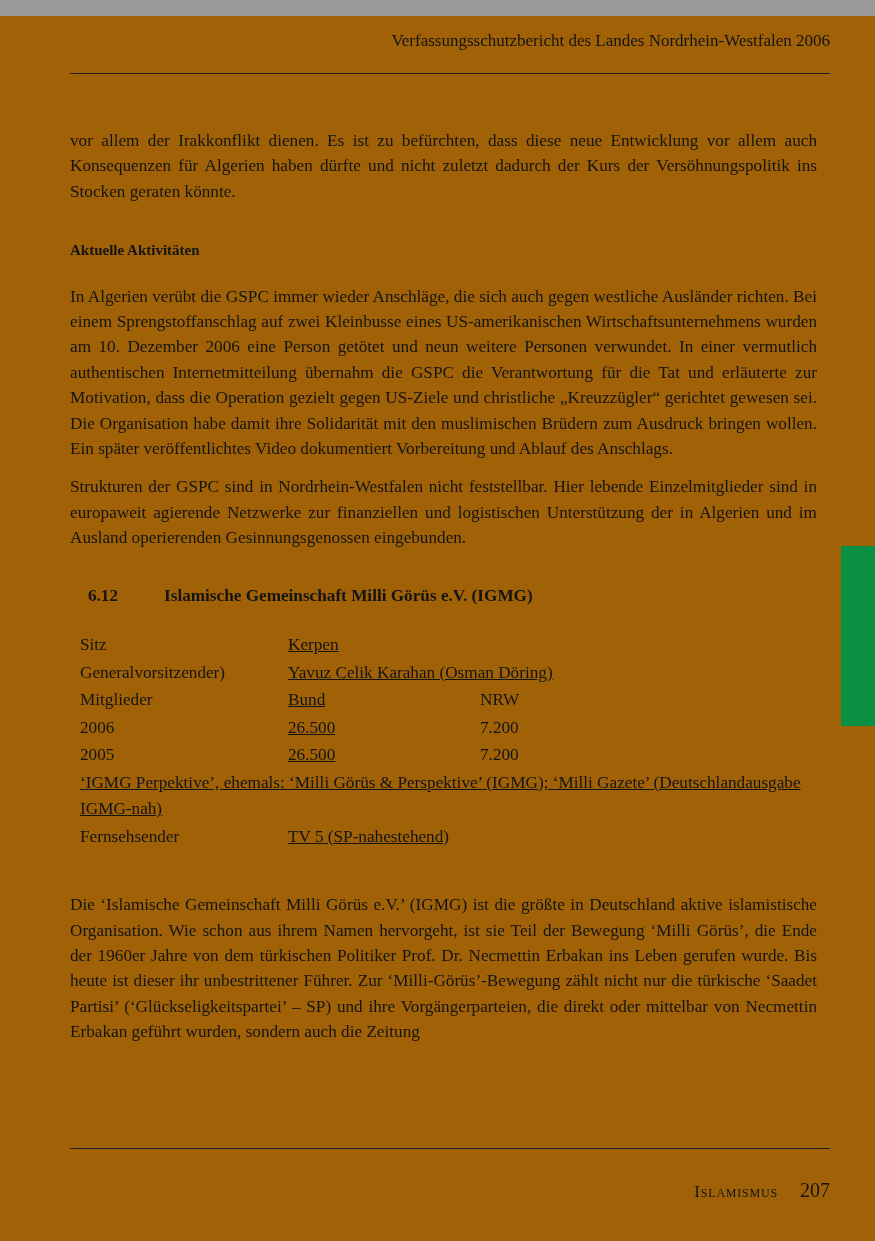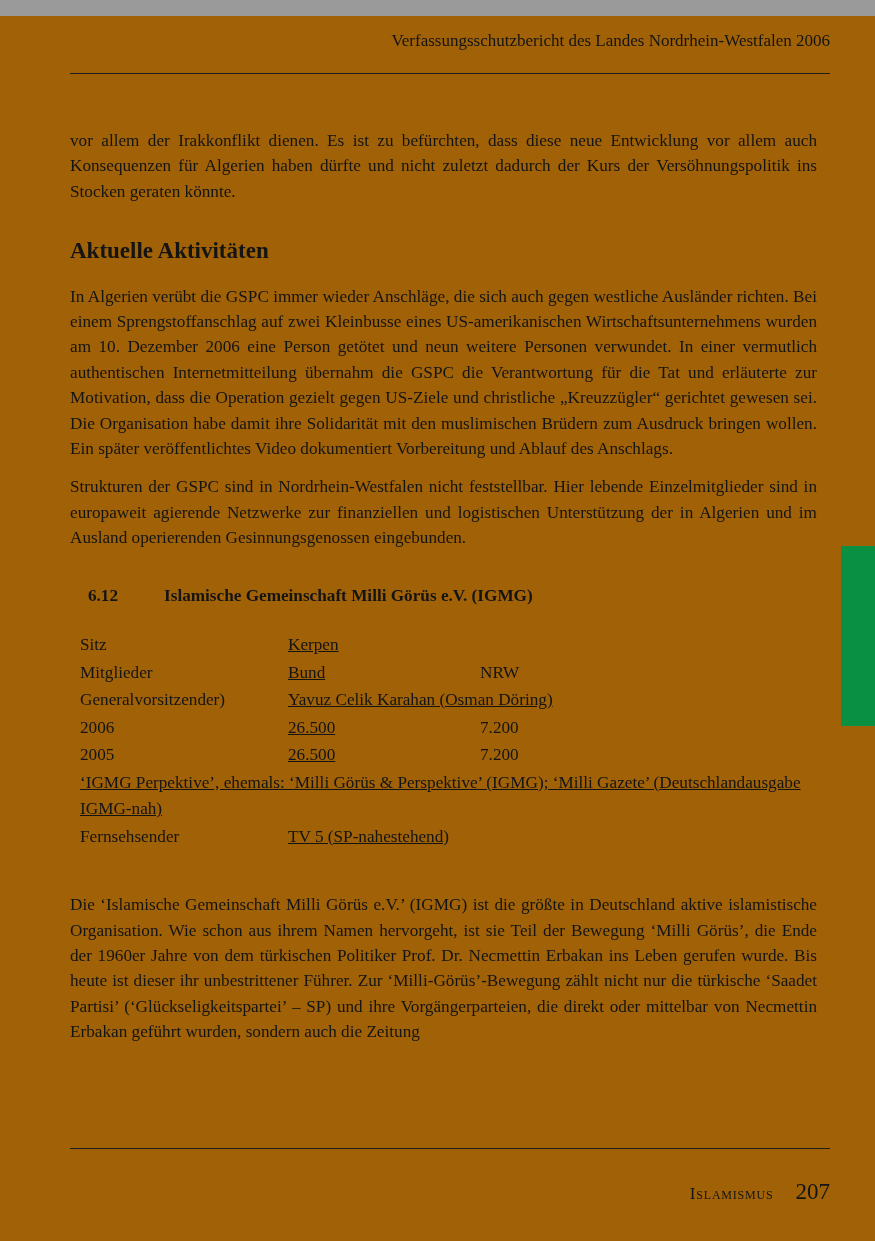--- a/index.html
+++ b/index.html
@@ -21,37 +21,37 @@
   .content {
     position: absolute;
     top: 112px;
     left: 70px;
     right: 58px;
     font-size: 17.2px;
     line-height: 25.4px;
     text-align: justify;
   }
   p.para { margin-bottom: 13px; }
-  h2.subheading { font-size: 23px; font-weight: bold; margin: 34px 0 20px 0; text-align: left; }
+  h2.subheading { font-size: 15px; font-weight: bold; margin: 34px 0 20px 0; text-align: left; }
   .section-heading { display: flex; font-weight: bold; font-size: 17.2px; margin: 32px 0 24px 0; text-align: center; gap: 28px; }
   .section-number { width: 66px; flex: 0 0 66px; }
 
   .infobox { margin: 0 0 42px 10px; text-align: left; }
   .infobox .row { display: flex; line-height: 26.5px; margin-bottom: 1px; }
   .infobox .label { flex: 0 0 208px; }
   .infobox .vals { flex: 1; display: flex; }
   .infobox .v1 { flex: 1; text-decoration: underline; }
   .infobox .row.split .v1 { flex: 0 0 192px; }
   .infobox .row.split .v2 { flex: 1; }
 
   .footer { position: absolute; top: 1132px; left: 70px; right: 45px; }
   .footer-rule { border-bottom: 1.5px solid #1e1e1e; }
   .footer-line { text-align: right; font-size: 17px; margin-top: 30px; }
   .footer-section { font-variant: small-caps; letter-spacing: 0.8px; margin-right: 22px; }
-  .footer-page { font-size: 23px; }
+  .footer-page { font-size: 20px; }
 
   .thumb-tab { position: absolute; right: 0; top: 530px; width: 34px; height: 180px; }
 </style>
 </head>
 <body>
 
 <div class="page">
 
   <div class="header">
     <div class="header-title">Verfassungsschutzbericht des Landes Nordrhein-Westfalen 2006</div>
@@ -73,32 +73,32 @@
       <span class="section-title">Islamische Gemeinschaft Milli Görüs e.V. (IGMG)</span>
     </div>
 
     <div class="infobox">
       <div class="row">
         <span class="label">Sitz</span>
         <span class="vals">
             <span class="v1">Kerpen</span>
           </span>
       </div>
+      <div class="row">
+        <span class="label">Generalvorsitzender)</span>
+        <span class="vals">
+            <span class="v1">Yavuz Celik Karahan (Osman Döring)</span>
+          </span>
+      </div>
       <div class="row split">
         <span class="label">Mitglieder</span>
         <span class="vals">
           <span class="v1">Bund</span>
           <span class="v2">NRW</span>
         </span>
-      </div>
-      <div class="row">
-        <span class="label">Generalvorsitzender)</span>
-        <span class="vals">
-            <span class="v1">Yavuz Celik Karahan (Osman Döring)</span>
-          </span>
       </div>
       <div class="row split">
         <span class="label">2006</span>
         <span class="vals">
           <span class="v1">26.500</span>
           <span class="v2">7.200</span>
         </span>
       </div>
       <div class="row split">
         <span class="label">2005</span>

